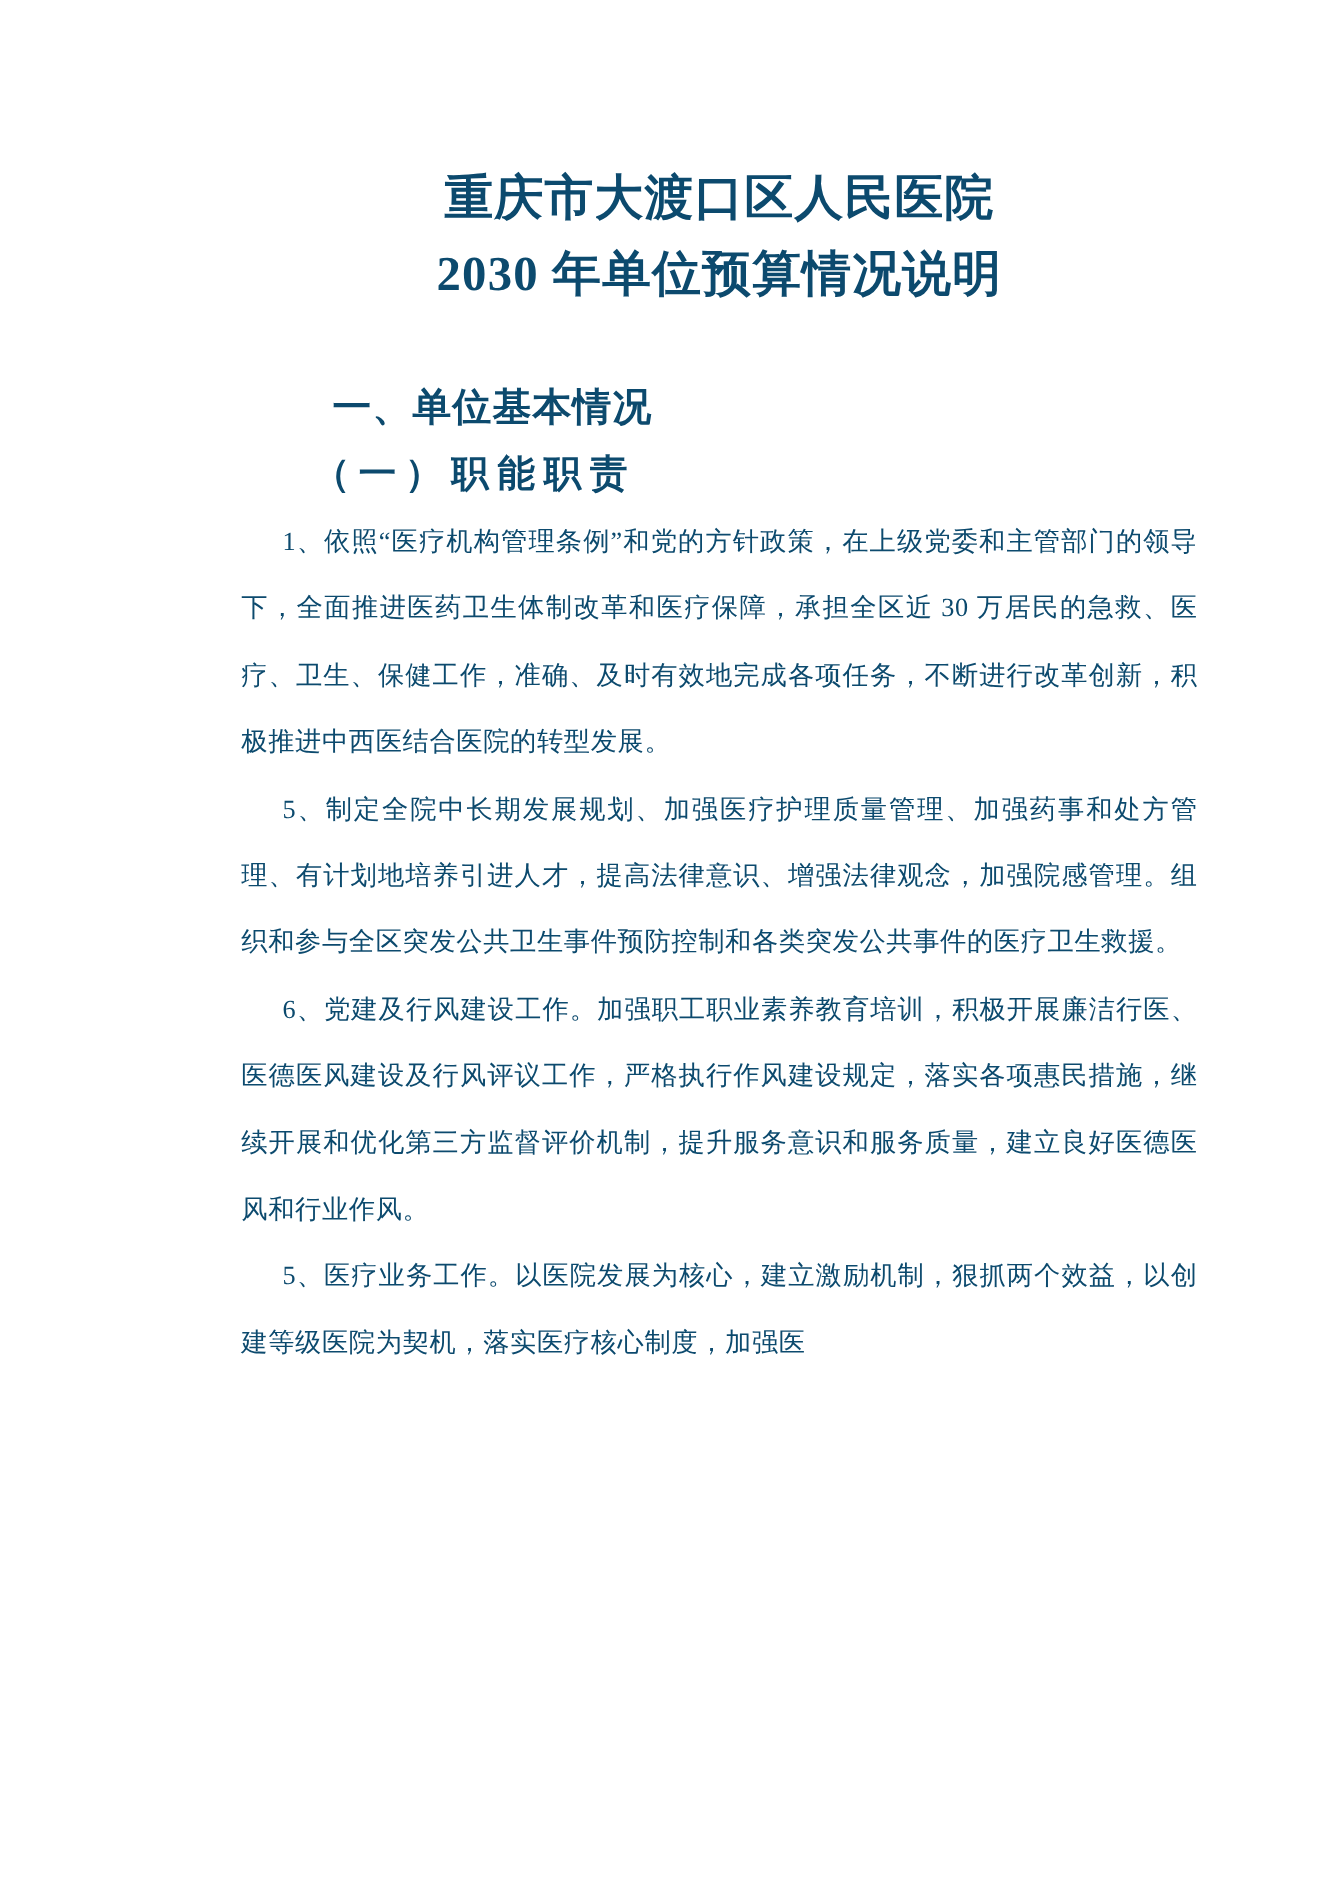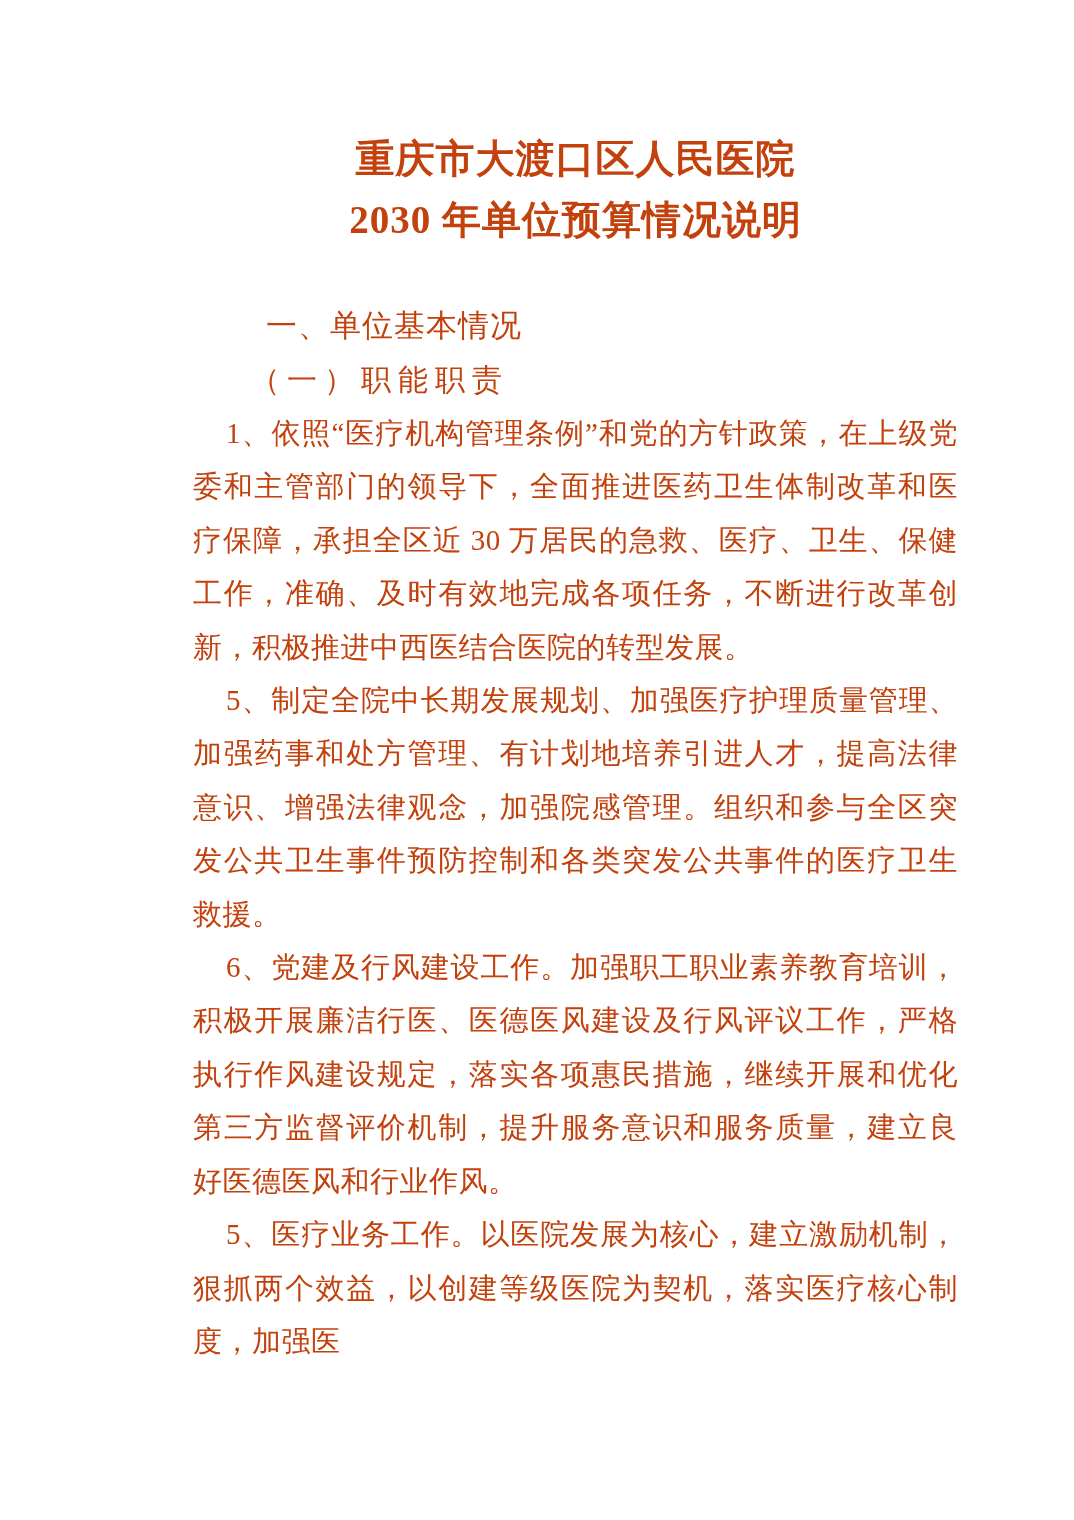--- a/index.html
+++ b/index.html
@@ -8,51 +8,51 @@
     background: #ffffff;
   }
   .page {
     position: relative;
     width: 948px;
     height: 1520px;
     margin: 0 auto;
     background: #ffffff;
     box-sizing: border-box;
     padding: 128px 53px 0 130px;
-    color: #c2410c;
+    color: #0c4a6e;
     font-family: "Liberation Serif", "DejaVu Serif", serif;
     overflow: hidden;
   }
   .title-block {
     text-align: center;
     font-weight: bold;
     font-size: 39px;
     line-height: 61px;
     letter-spacing: 1px;
   }
   .section-heading {
     margin: 49px 0 0 0;
     font-family: "Liberation Sans", "DejaVu Sans", sans-serif;
-    font-weight: normal;
+    font-weight: bold;
     font-size: 31px;
     line-height: 54px;
     text-indent: 73px;
     letter-spacing: 1px;
   }
   .subsection-heading {
     margin: 0;
-    font-weight: normal;
+    font-weight: bold;
     font-size: 30px;
     line-height: 54px;
     text-indent: 57px;
     letter-spacing: 7px;
   }
   .body-text p {
     margin: 0;
-    font-size: 29px;
+    font-size: 21px;
     line-height: 53.4px;
     text-align: justify;
     text-align-last: left;
     text-indent: 33px;
     letter-spacing: 0.5px;
   }
 </style>
 </head>
 <body>
 

